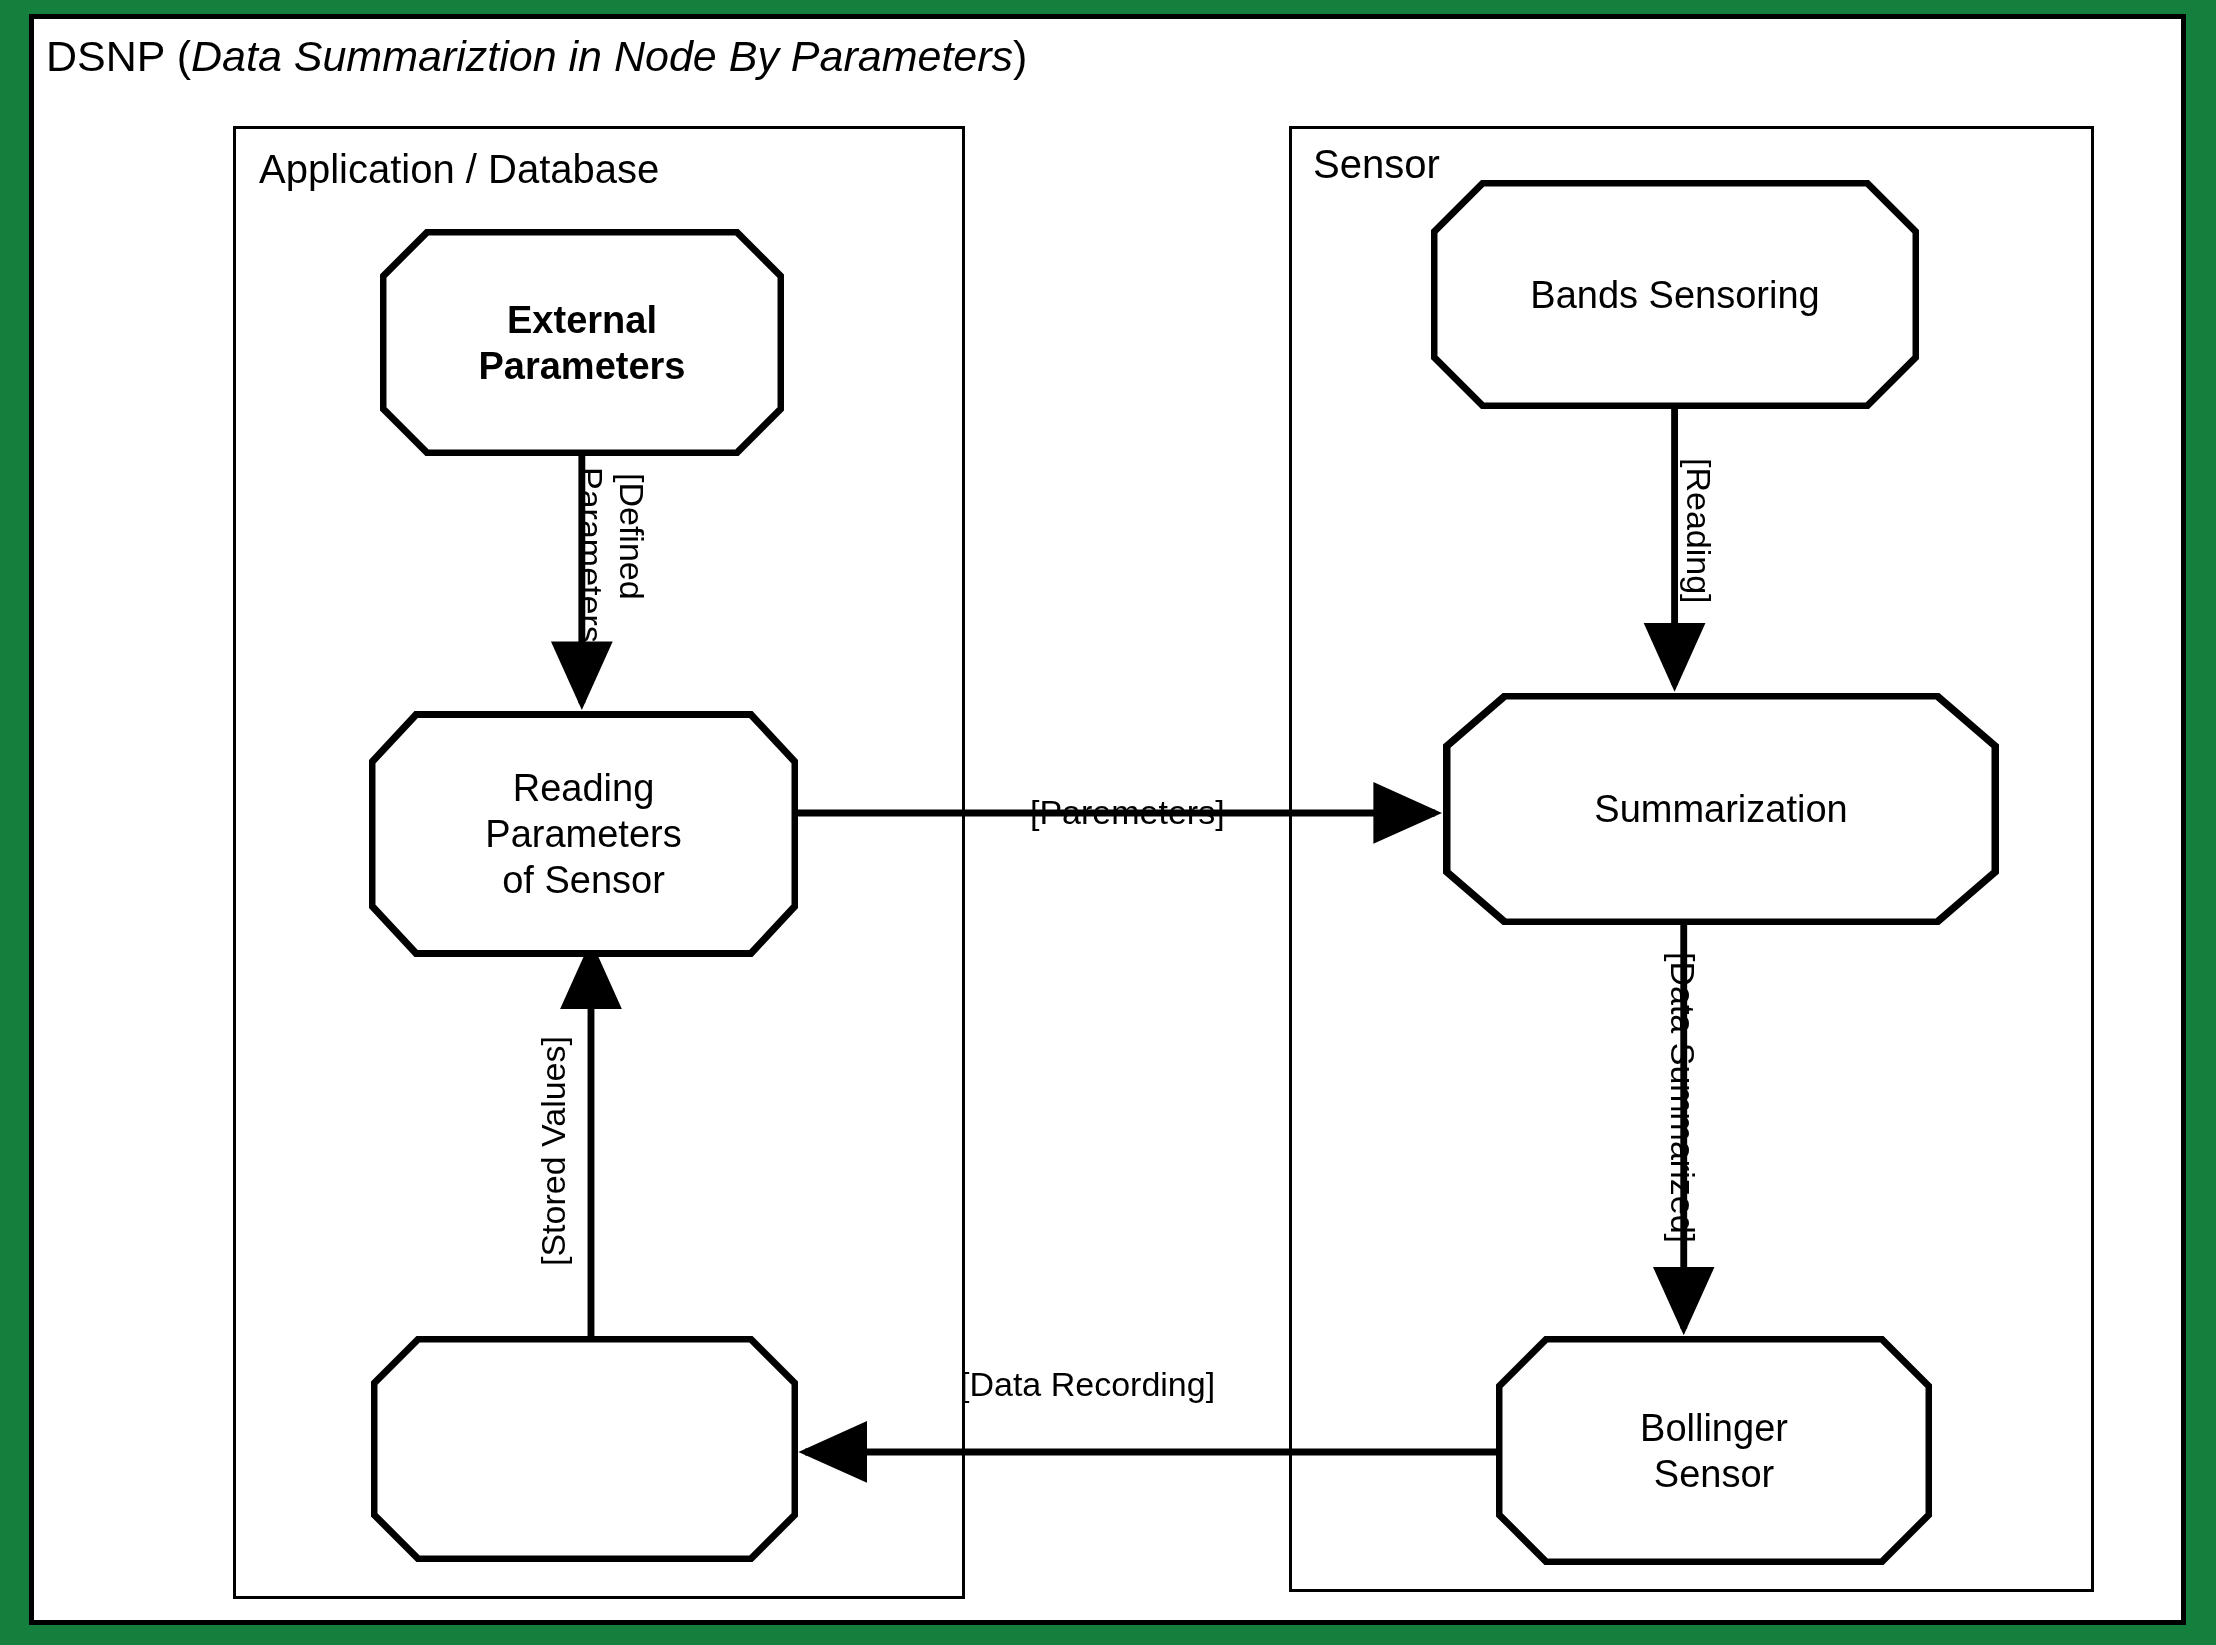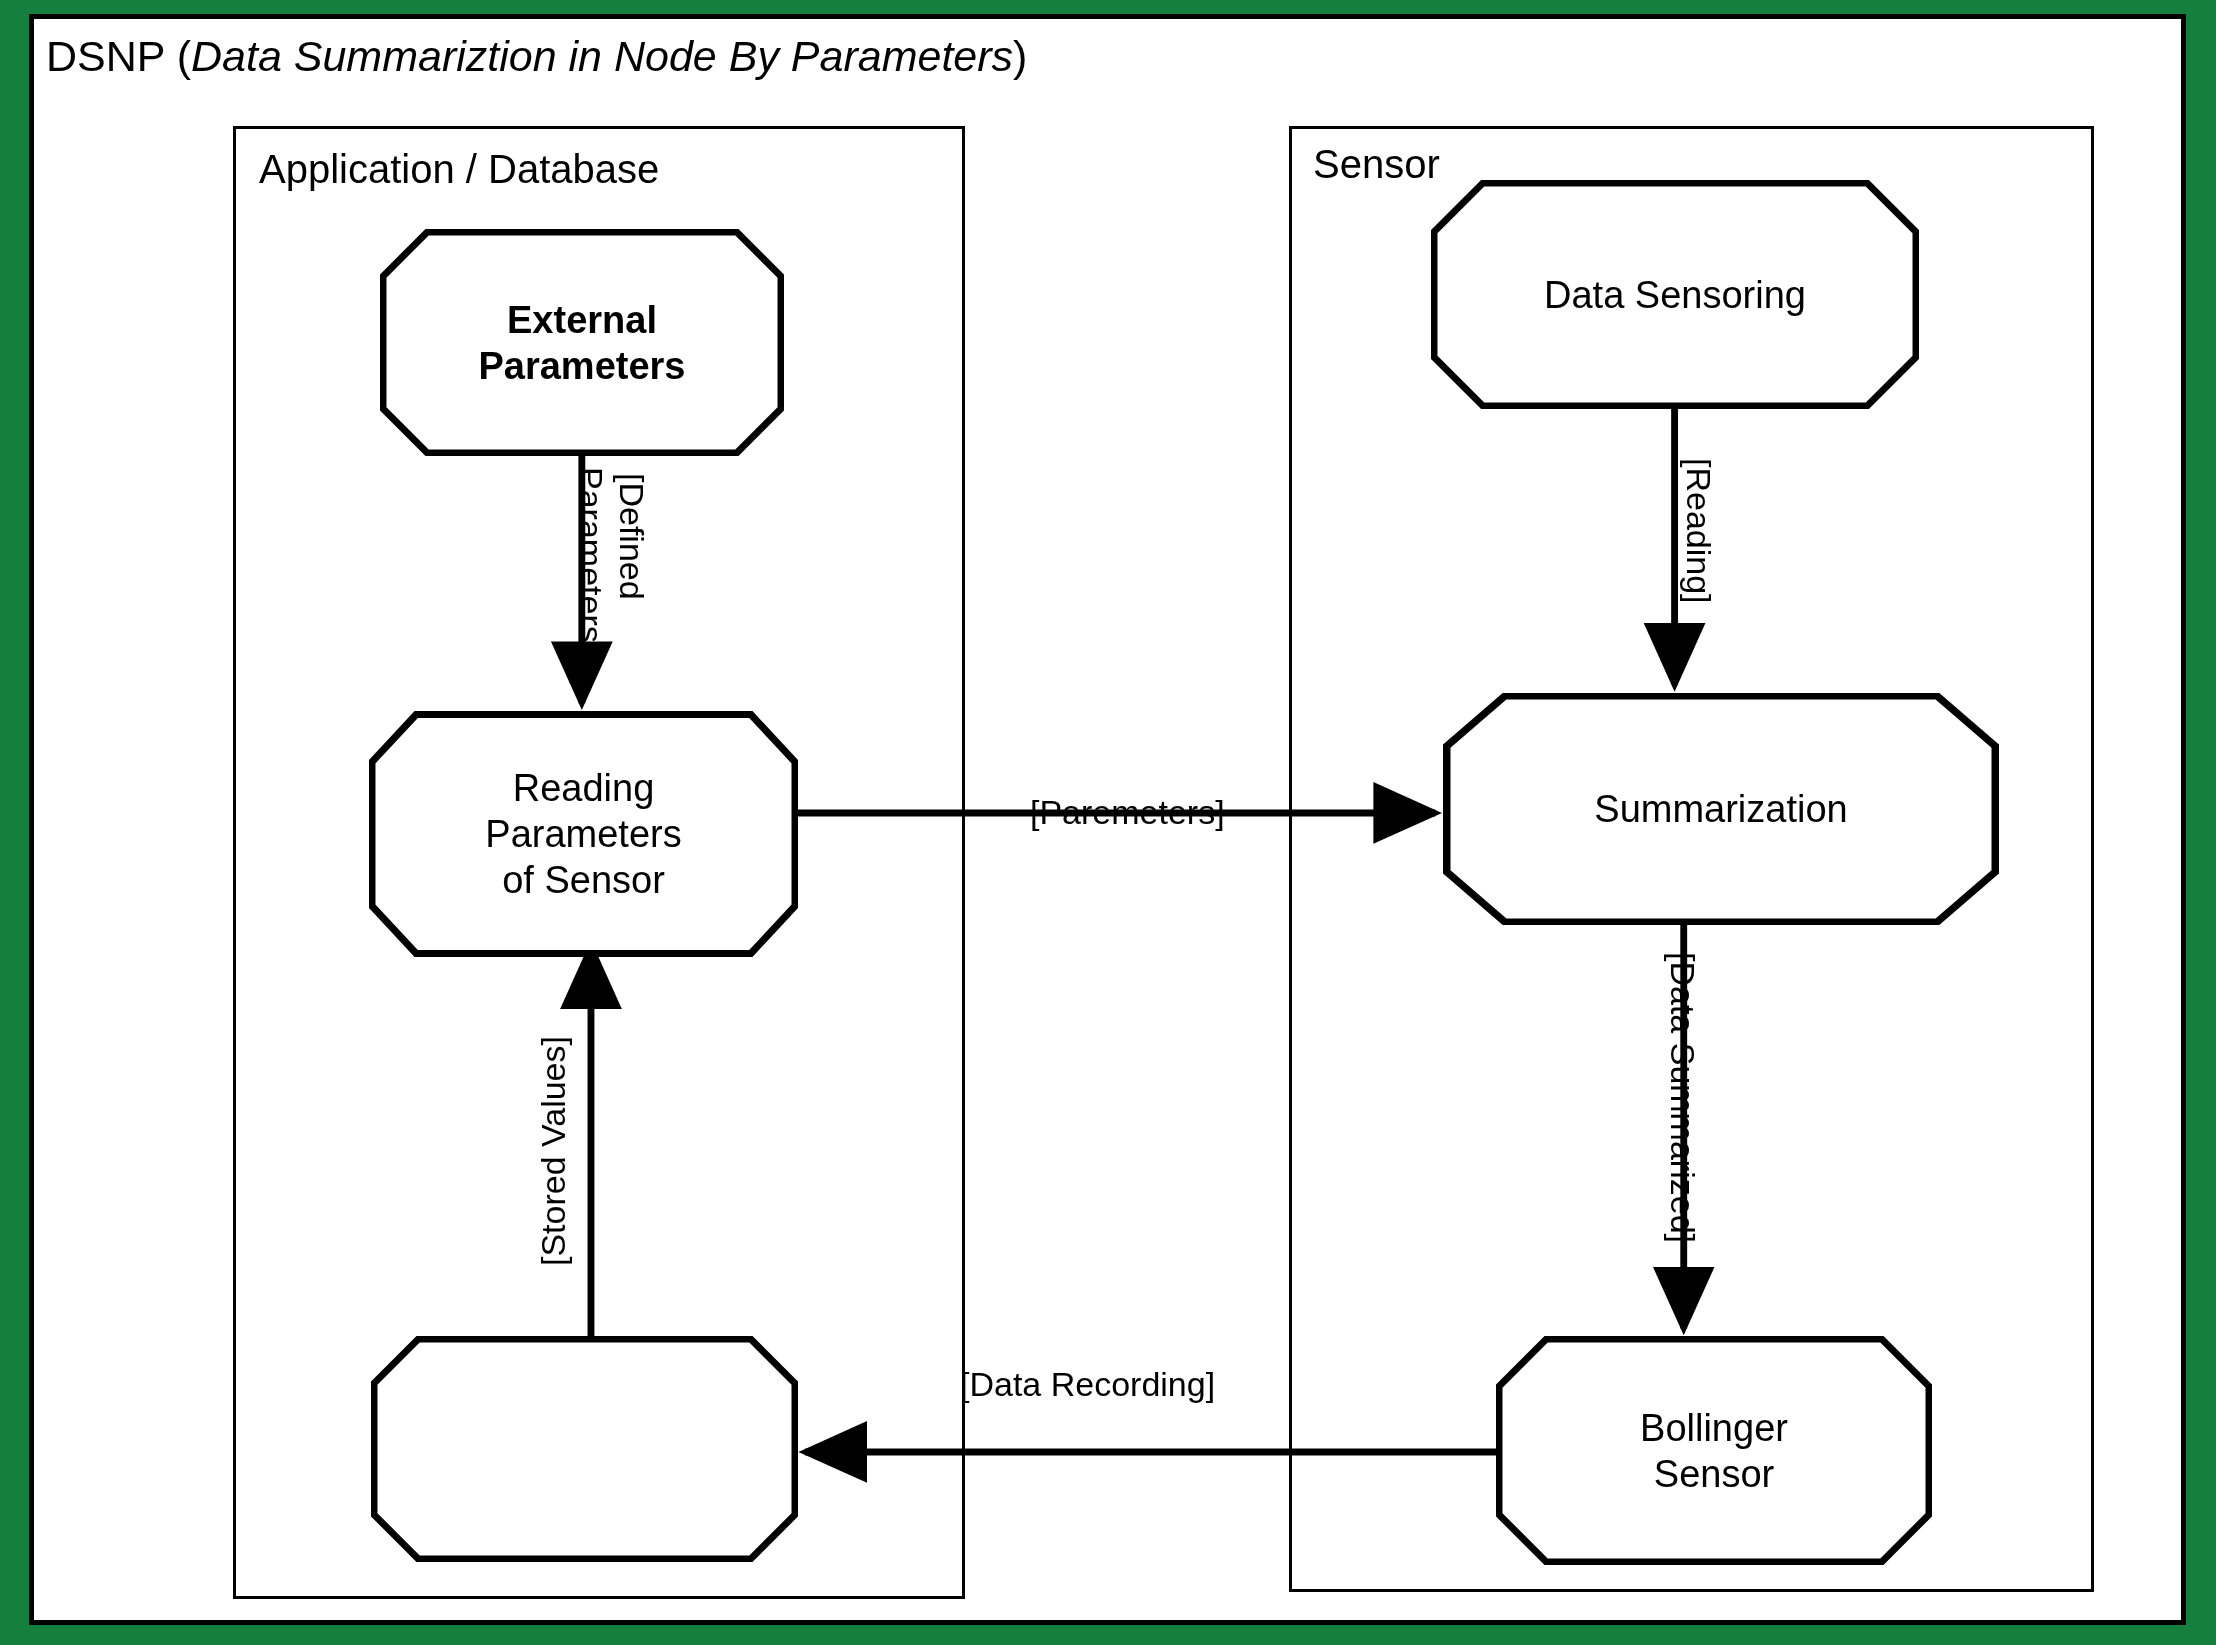--- a/index.html
+++ b/index.html
@@ -204,21 +204,21 @@
   <div class="node" id="node-recording-value">
     <svg class="oct" viewBox="0 0 560 296" preserveAspectRatio="none" xmlns="http://www.w3.org/2000/svg">
       <polygon points="62,4 498,4 556,62 556,234 498,292 62,292 4,234 4,62" fill="#ffffff" stroke="#000000" stroke-width="9"></polygon>
     </svg>
   </div>
 
   <div class="node" id="node-data-sensoring">
     <svg class="oct" viewBox="0 0 640 300" preserveAspectRatio="none" xmlns="http://www.w3.org/2000/svg">
       <polygon points="68,4 572,4 636,68 636,232 572,296 68,296 4,232 4,68" fill="#ffffff" stroke="#000000" stroke-width="9"></polygon>
     </svg>
-    <div class="node-label">Data Sensoring</div>
+    <div class="node-label">Bands Sensoring</div>
   </div>
 
   <div class="node" id="node-summarization">
     <svg class="oct" viewBox="0 0 630 304" preserveAspectRatio="none" xmlns="http://www.w3.org/2000/svg">
       <polygon points="70,4 560,4 626,70 626,234 560,300 70,300 4,234 4,70" fill="#ffffff" stroke="#000000" stroke-width="9"></polygon>
     </svg>
     <div class="node-label">Summarization</div>
   </div>
 
   <div class="node" id="node-bollinger-bands">

